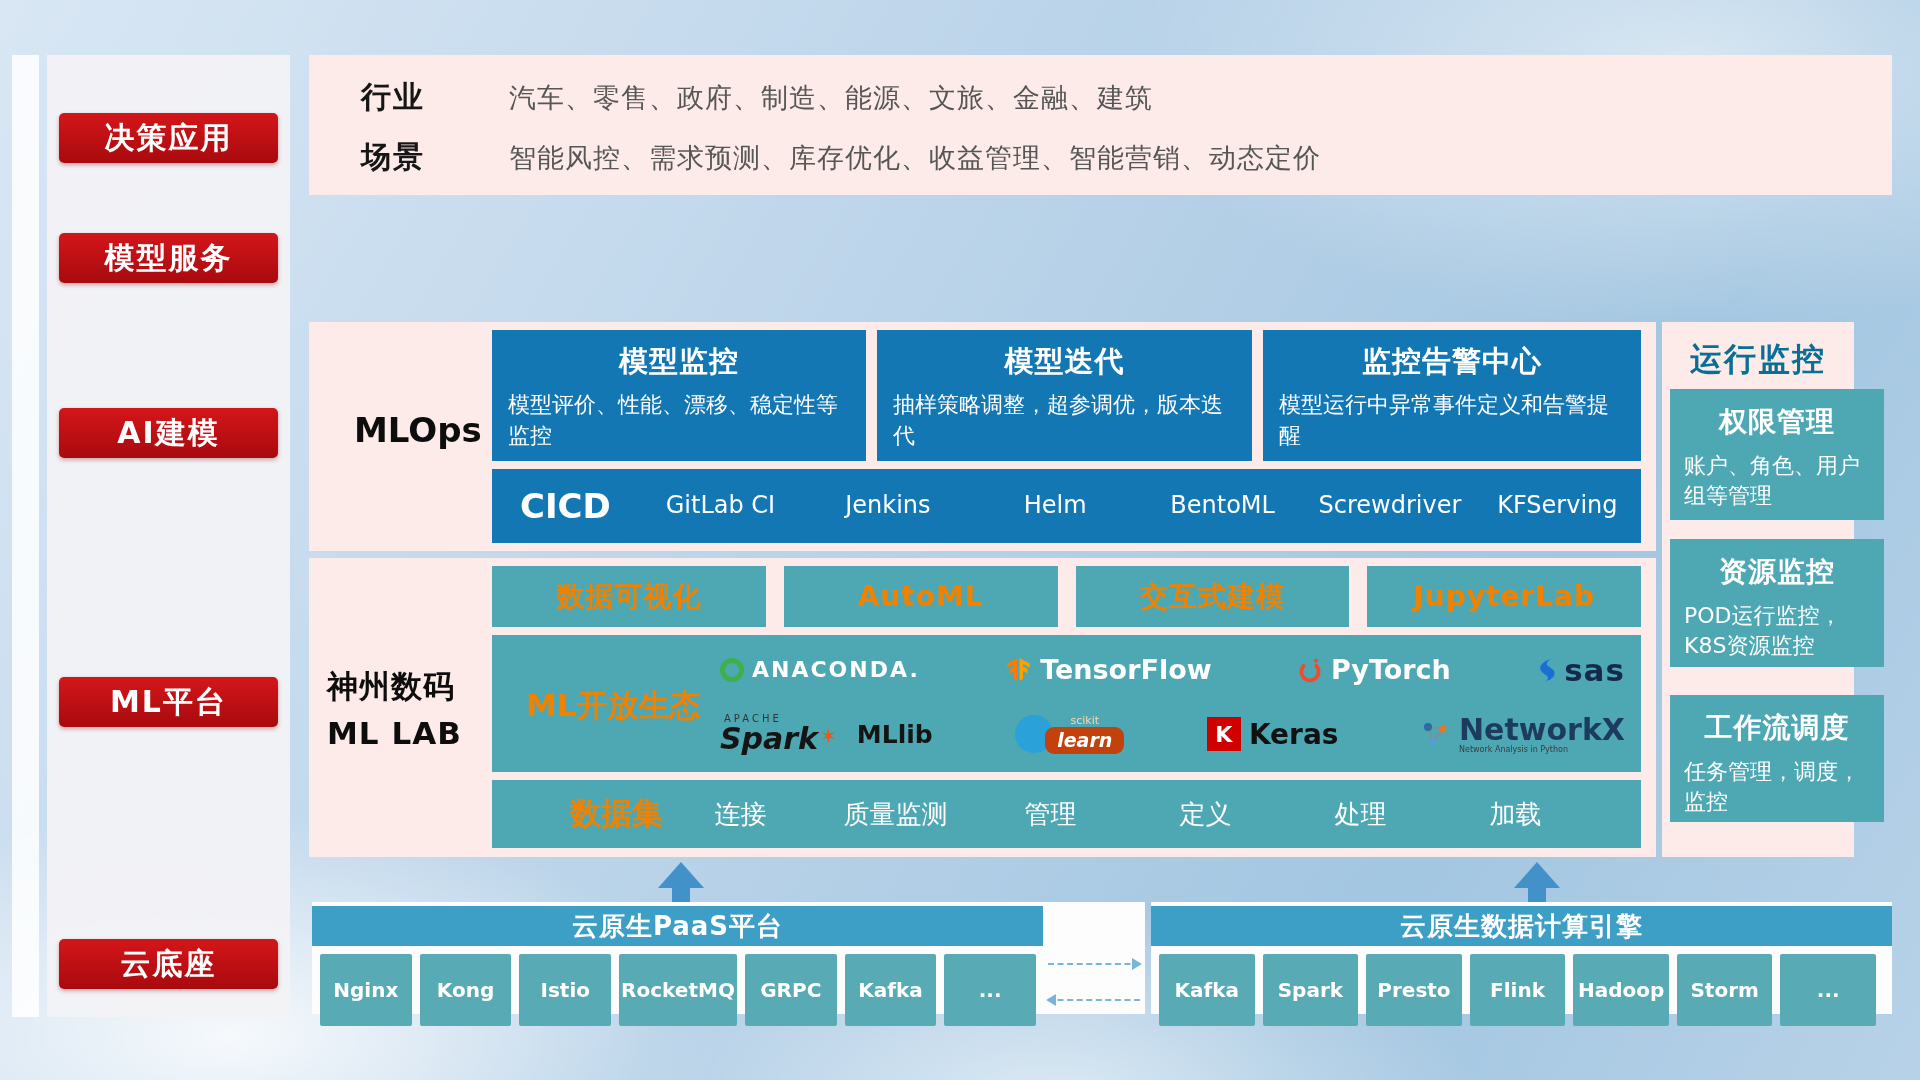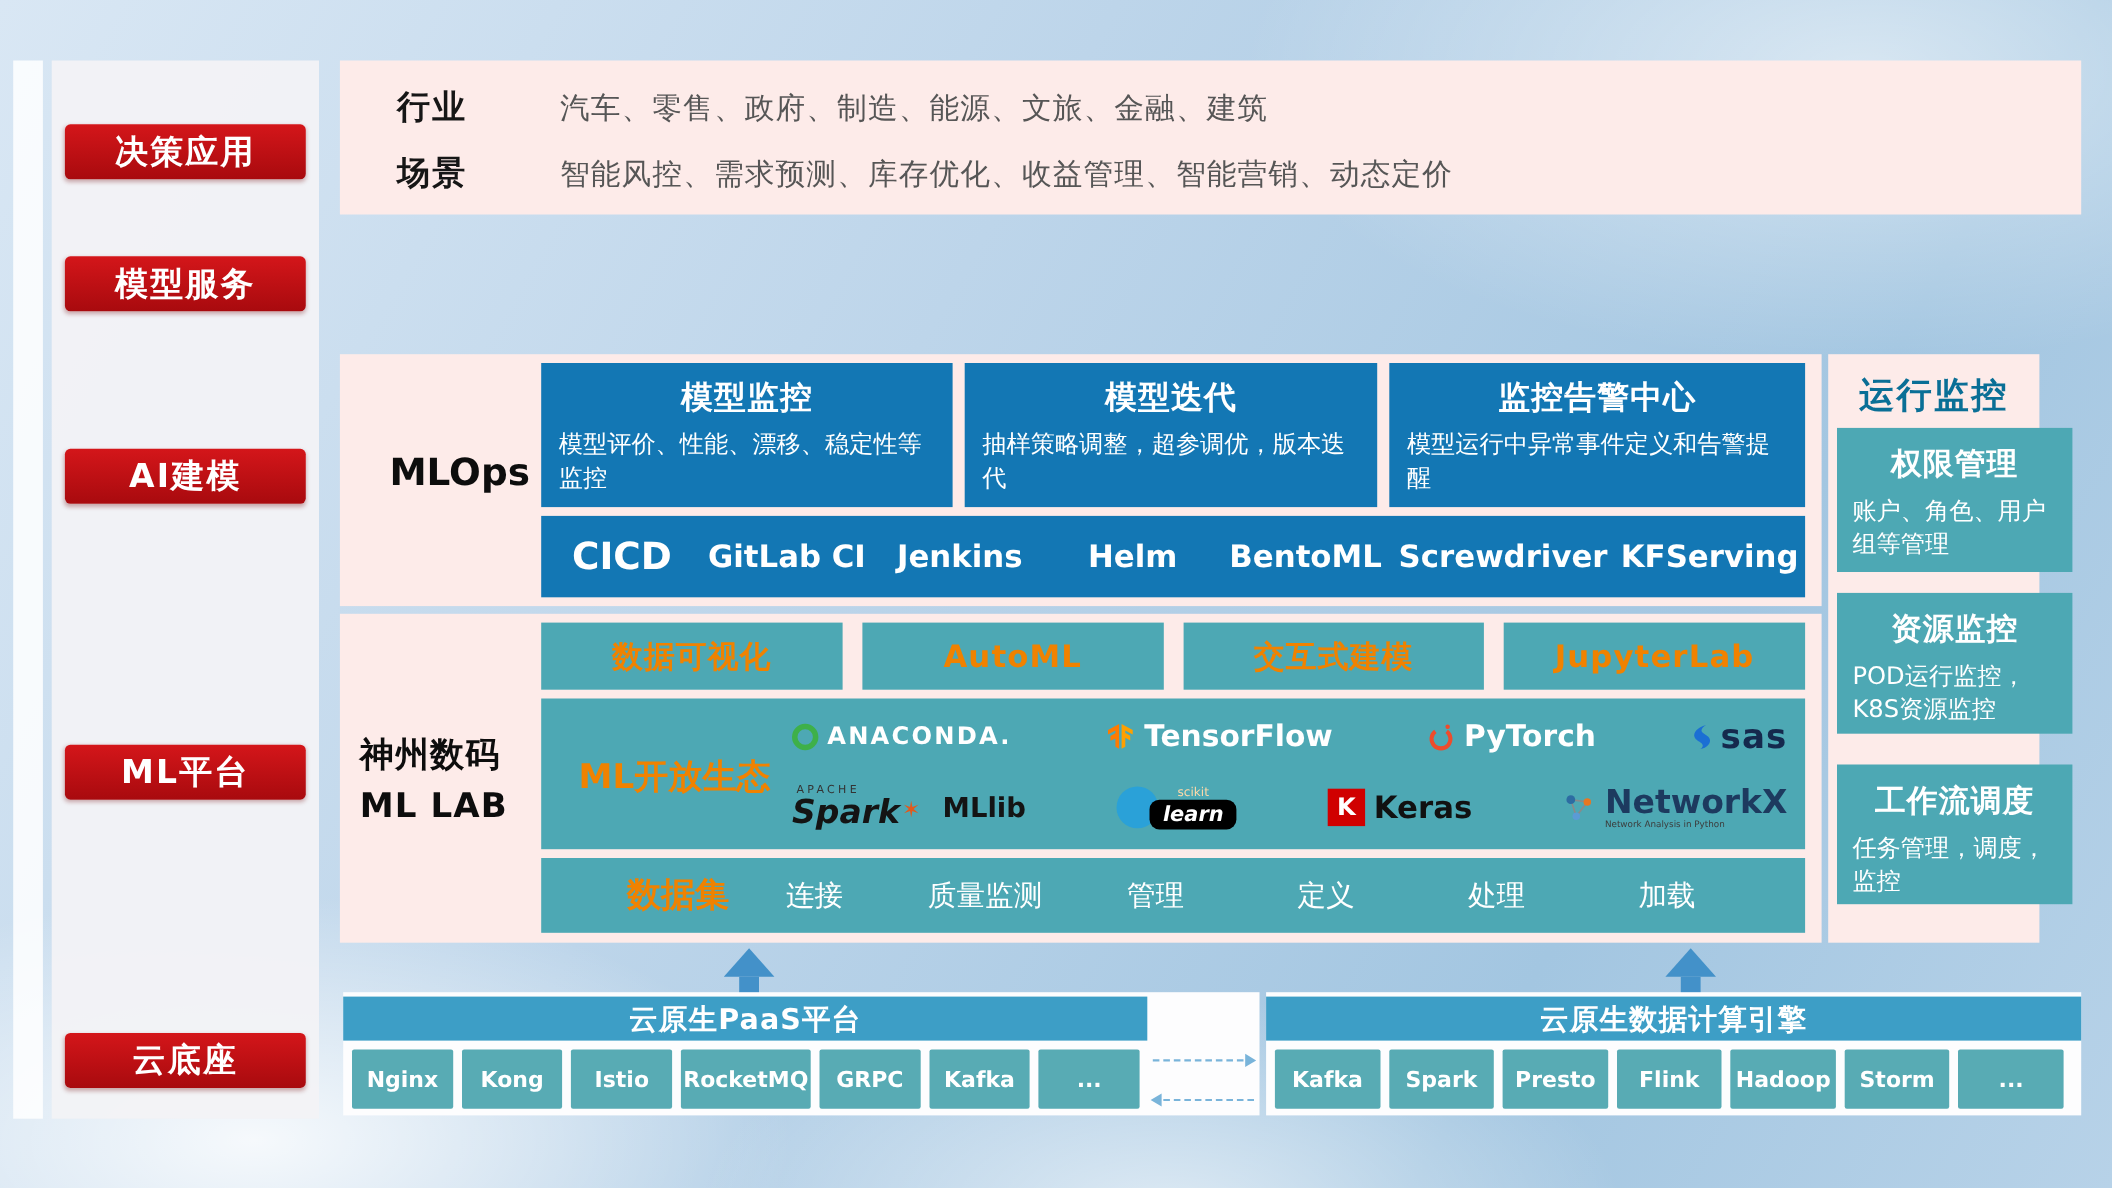--- a/index.html
+++ b/index.html
@@ -37,21 +37,21 @@
   .gb0{left:184px;width:252px}.gb1{left:560px;width:250px}.gb2{left:934px;width:249px}.gb3{left:1307px;width:252px}
 
   .mlops-label{position:absolute;left:45px;top:88px;font-size:34px;font-weight:700;color:#0d0d0d;}
   .blue-card{position:absolute;top:8px;height:131px;background:#1377b4;color:#fff;}
   .bc0{left:183px;width:374px}.bc1{left:568px;width:375px}.bc2{left:954px;width:378px}
   .card-title{text-align:center;font-size:29px;font-weight:700;margin-top:12px;letter-spacing:1px;}
   .card-desc{font-size:22px;line-height:1.4;padding:8px 16px 0;}
   .cicd-bar{position:absolute;left:183px;top:147px;width:1149px;height:74px;background:#1377b4;color:#fff;
     display:flex;align-items:center;}
   .cicd-label{font-size:34px;font-weight:700;margin:0 26px 0 28px;}
-  .cicd-item{flex:1;text-align:center;font-size:28px;font-weight:700;line-height:1.05;padding:0 6px;}
+  .cicd-item{flex:1;text-align:center;font-size:24px;font-weight:400;line-height:1.05;padding:0 6px;}
 
   .mllab-label{position:absolute;left:18px;top:105px;font-size:31px;font-weight:700;color:#0d0d0d;line-height:1.5;letter-spacing:1px;}
   .tools-row{position:absolute;left:183px;top:8px;width:1149px;height:61px;display:flex;gap:18px;}
   .tool-box{flex:1;background:#4da8b4;color:#f08200;font-weight:700;font-size:28px;
     display:flex;align-items:center;justify-content:center;letter-spacing:1px;}
   .eco-box{position:absolute;left:183px;top:77px;width:1149px;height:137px;background:#4da8b4;}
   .eco-label{position:absolute;left:34px;top:50px;font-size:31px;font-weight:700;color:#f08200;}
   .eco-logos{position:absolute;left:228px;top:4px;right:16px;bottom:4px;display:flex;flex-direction:column;justify-content:space-around;}
   .eco-row{display:flex;align-items:center;justify-content:space-between;}
   .logo{display:flex;align-items:center;gap:8px;}
@@ -63,21 +63,21 @@
   .spark-stack{display:flex;flex-direction:column;line-height:1;}
   .apache-text{font-size:10px;color:#333;letter-spacing:3px;margin-left:4px;}
   .spark-line{display:flex;align-items:flex-end;}
   .spark-text{font-size:30px;font-weight:700;font-style:italic;color:#141414;}
   .spark-star{color:#e25a1c;font-size:20px;margin-left:2px;transform:translateY(-8px);}
   .mllib-text{font-size:25px;font-weight:700;color:#141414;margin-left:12px;}
   .scikit{display:flex;align-items:center;}
   .scikit-circle{width:38px;height:38px;border-radius:50%;background:#2aa1d8;margin-right:-8px;}
   .scikit-right{display:flex;flex-direction:column;align-items:center;line-height:1;z-index:1;}
   .scikit-top{font-size:11px;color:#ffd9a8;margin-bottom:1px;}
-  .learn-badge{background:#000000;border-radius:9px;padding:4px 12px;color:#fff;font-weight:700;font-style:italic;font-size:19px;}
+  .learn-badge{background:#c2410c;border-radius:9px;padding:4px 12px;color:#fff;font-weight:700;font-style:italic;font-size:19px;}
   .keras-k{width:34px;height:34px;background:#d00000;color:#fff;font-weight:700;font-size:22px;
     display:flex;align-items:center;justify-content:center;}
   .keras-text{font-size:28px;font-weight:700;color:#111;}
   .nx-stack{display:flex;flex-direction:column;line-height:1.1;}
   .nx-text{font-size:30px;font-weight:700;color:#1d3a5f;}
   .nx-sub{font-size:8px;color:#3c3c3c;}
 
   .dataset-bar{position:absolute;left:183px;top:222px;width:1149px;height:68px;background:#4da8b4;
     display:flex;align-items:center;padding-right:48px;}
   .dataset-label{font-size:31px;font-weight:700;color:#f08200;margin-left:78px;}
@@ -97,21 +97,21 @@
   .panel-white{position:absolute;top:902px;height:112px;background:#fdfdfe;}
   .bottom-left{left:312px;width:833px;}
   .bottom-right{left:1151px;width:741px;}
   .bar-title{position:absolute;top:4px;left:0;height:40px;background:#3d9ec6;color:#fff;font-weight:700;font-size:26px;
     display:flex;align-items:center;justify-content:center;letter-spacing:1px;}
   .bottom-left .bar-title{width:731px;}
   .bottom-right .bar-title{width:741px;}
   .items-row{position:absolute;top:52px;left:8px;display:flex;gap:8px;}
   .bottom-left .items-row{right:109px;}
   .bottom-right .items-row{right:16px;}
-  .item-btn{flex:1;height:54px;background:#58abb4;color:#fff;font-weight:700;font-size:20px;border-radius:2px;
+  .item-btn{flex:1;height:72px;background:#58abb4;color:#fff;font-weight:700;font-size:20px;border-radius:2px;
     display:flex;align-items:center;justify-content:center;text-align:center;line-height:1.05;padding:16px 2px;}
 
   .dash{position:absolute;width:92px;border-top:2px dashed #79b4da;}
   .dash-right{left:1048px;top:963px;}
   .dash-right::after{content:"";position:absolute;right:-2px;top:-7px;border-left:10px solid #79b4da;
     border-top:6px solid transparent;border-bottom:6px solid transparent;}
   .dash-left{left:1048px;top:999px;}
   .dash-left::before{content:"";position:absolute;left:-2px;top:-7px;border-right:10px solid #79b4da;
     border-top:6px solid transparent;border-bottom:6px solid transparent;}
 </style>

